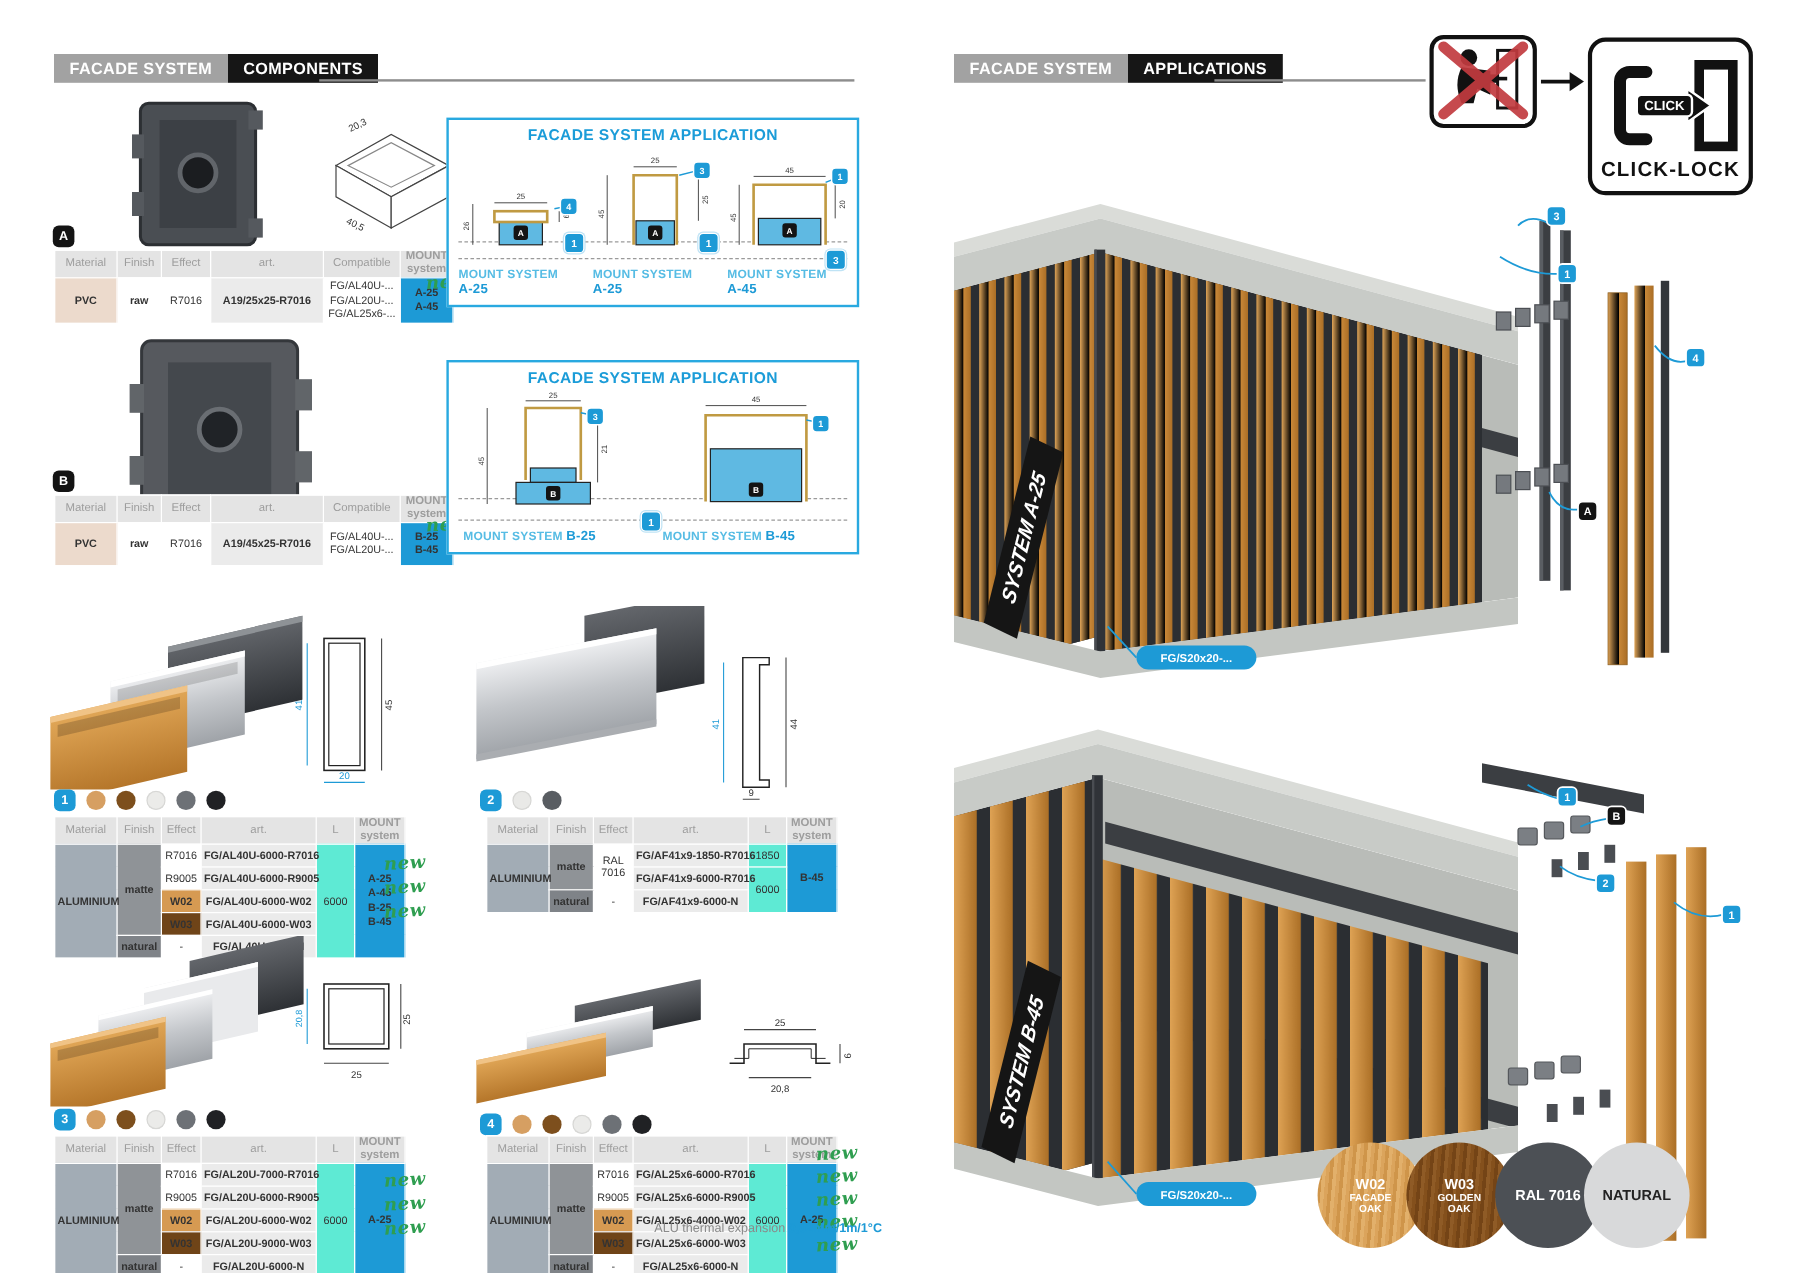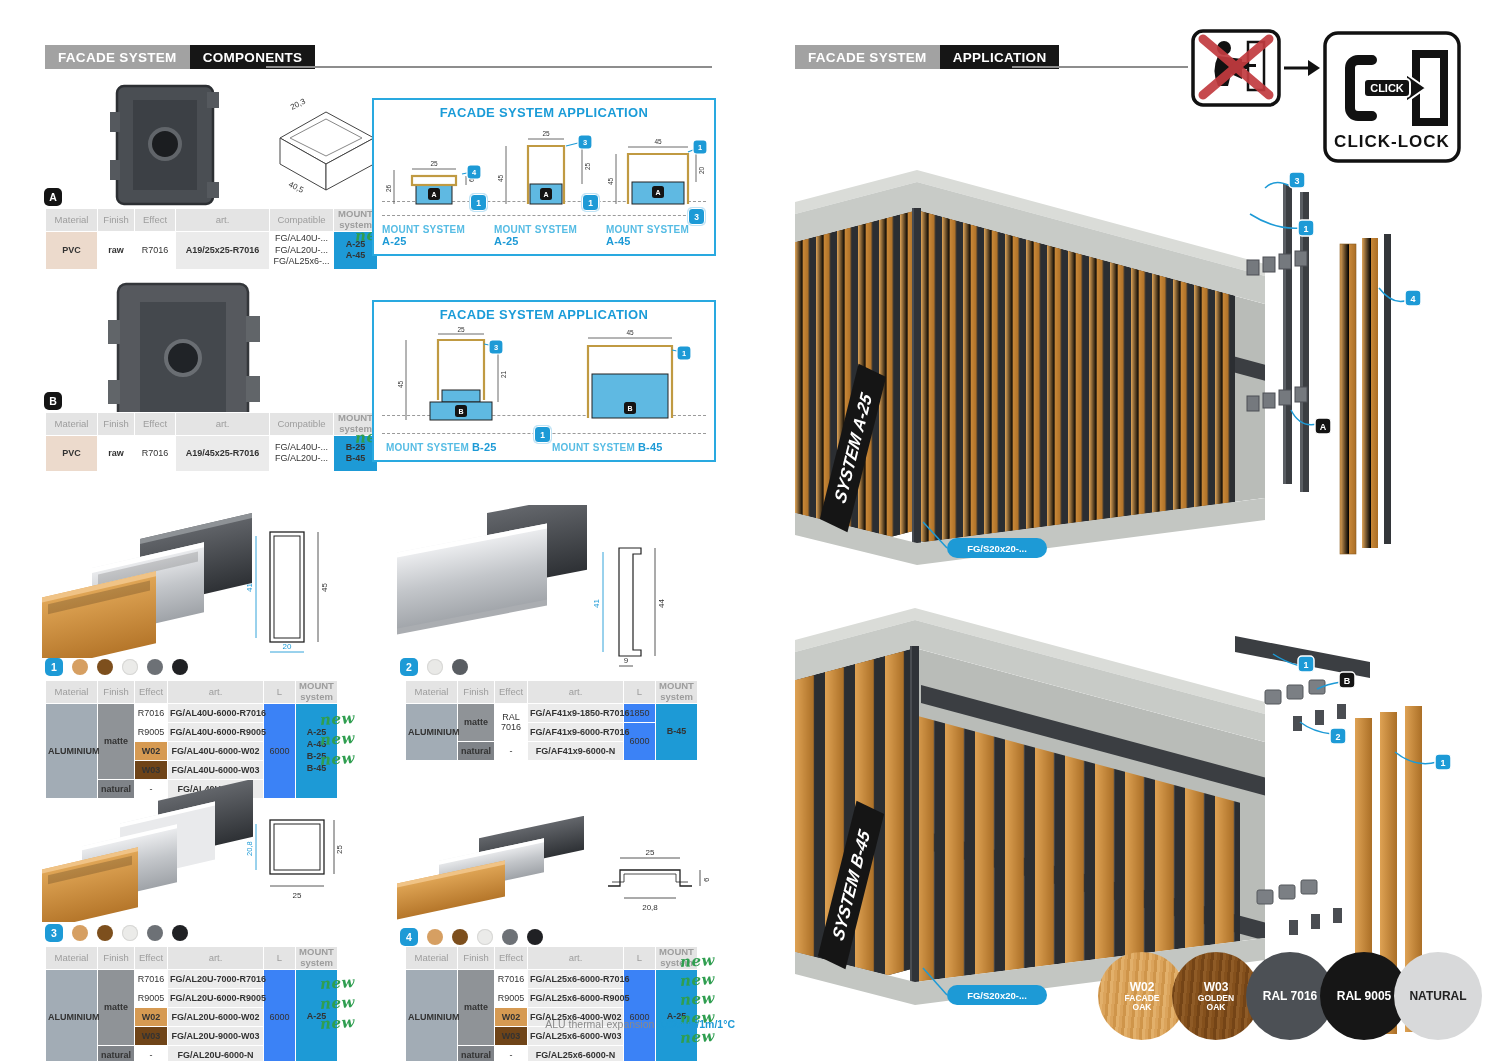--- a/index.html
+++ b/index.html
@@ -27,21 +27,21 @@
   td.matte{background:#8f9397;color:#fff;font-weight:700;font-size:9.5px;}
   td.natural{background:#7f8388;color:#fff;font-weight:700;font-size:9px;}
   td.raw{font-weight:700;font-size:9.5px;}
   td.eff{font-size:8px;color:#555;}
   td.effW02{background:#d69a52;color:#fff;font-size:8px;font-weight:700;}
   td.effW03{background:#6f4418;color:#fff;font-size:8px;font-weight:700;}
   td.art{background:#ebebeb;font-weight:700;text-align:left;padding-left:5px;font-size:9px;white-space:nowrap;}
   td.bar{border-left:6px solid #5d6064;}
   td.compat{font-size:7.5px;text-align:left;line-height:1.25;color:#555;padding-left:3px;}
   td.mount{background:#1d9ad6;color:#fff;font-weight:700;font-size:9.5px;line-height:1.3;}
-  td.len{font-size:10px;color:#444;background:#3b82f6;}
+  td.len{font-size:10px;color:#444;background:#5eead4;}
   .new{position:absolute;color:#2f9e50;font-family:"DejaVu Serif",serif;font-style:italic;font-weight:700;font-size:15px;transform:rotate(-3deg);letter-spacing:.5px;}
   
   .appbox{position:absolute;border:2px solid #29a9e0;background:#fff;}
   .appt{position:absolute;width:100%;text-align:center;color:#1b9cd8;font-weight:700;font-size:13px;letter-spacing:.3px;}
   .dash{position:absolute;border-top:1.6px dashed #9a9a9a;}
   .co{position:absolute;width:15px;height:15px;background:#1d9ad6;border:1.5px solid #fff;box-shadow:0 0 0 1px #bfe3f5;border-radius:4px;color:#fff;font-weight:700;font-size:8.5px;display:flex;align-items:center;justify-content:center;z-index:5;}
   .msl{position:absolute;color:#56bce4;font-size:10px;font-weight:700;letter-spacing:.2px;}
   .msl b{color:#1d9ad6;font-size:11px;}
   .footnote{position:absolute;font-size:10.5px;color:#8a8a8a;}
   .footnote b{color:#1d9ad6;}
@@ -604,21 +604,21 @@
   <div class="new" style="left:680px;top:990px">new</div>
   <div class="new" style="left:680px;top:1009px">new</div>
   <div class="new" style="left:680px;top:1028px">new</div>
 
   <div class="footnote" style="left:520px;top:1018px;width:215px;text-align:right">
     <span>ALU thermal expansion </span><b>0,02mm/1m/1°C</b>
   </div>
 
   <div class="abs hdr" style="left:795px;top:45px">
     <span class="g">FACADE SYSTEM</span>
-    <span class="k">APPLICATION</span>
+    <span class="k">APPLICATIONS</span>
   </div>
   <div class="rule" style="left:1012px;top:66px;width:176px"></div>
 
   <svg class="abs" style="left:1190px;top:28px" width="92" height="80" viewBox="0 0 92 80">
     <rect x="3" y="3" width="86" height="74" rx="10" fill="#fff" stroke="#111" stroke-width="3.5"></rect>
     <rect x="58" y="14" width="16" height="48" fill="none" stroke="#111" stroke-width="2.5"></rect>
     <circle cx="34" cy="20" r="7" fill="#111"></circle>
     <path d="M28,28 q-7,14 0,30 h10 l3,-12 11,5 v-20 z" fill="#111"></path>
     <rect x="44" y="34" width="15" height="7" fill="#111"></rect>
       <rect x="59" y="36" width="7" height="3" fill="#111"></rect>
@@ -836,21 +836,18 @@
 OAK</span>
       </div>
     <div class="sw sw2">
         <span class="c">W03</span>
         <span class="n">GOLDEN
 OAK</span>
       </div>
     <div class="sw sw3">
         <span class="c">RAL 7016</span>
       </div>
-    <div class="sw sw4">
-        <span class="c">RAL 9005</span>
-      </div>
     <div class="sw sw5">
         <span class="c">NATURAL</span>
       </div>
   </div>
 
 </div>
 
 </body></html>

